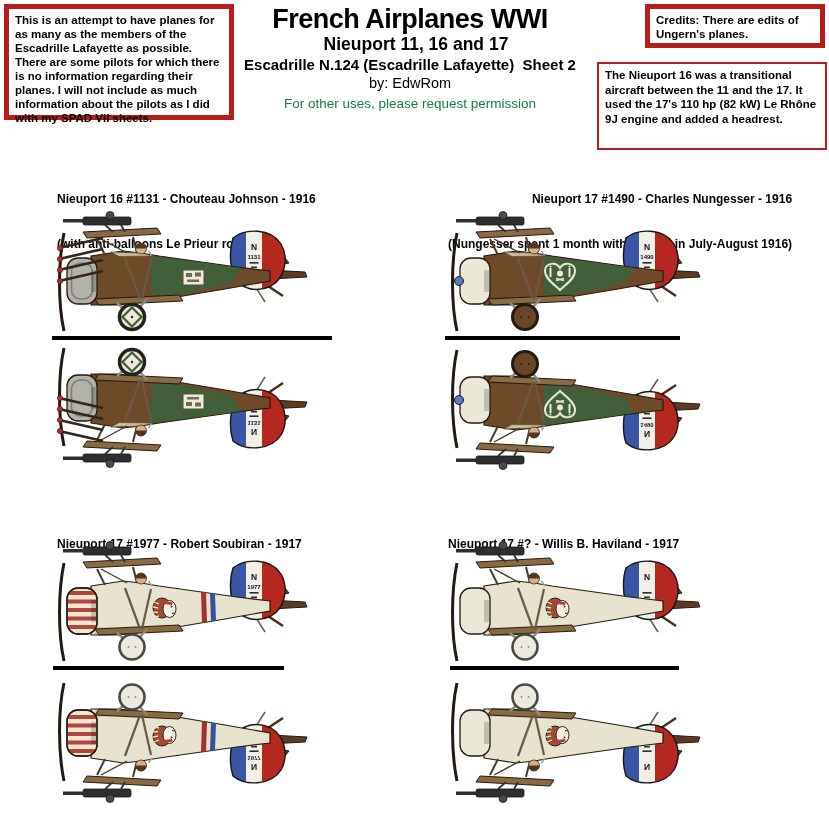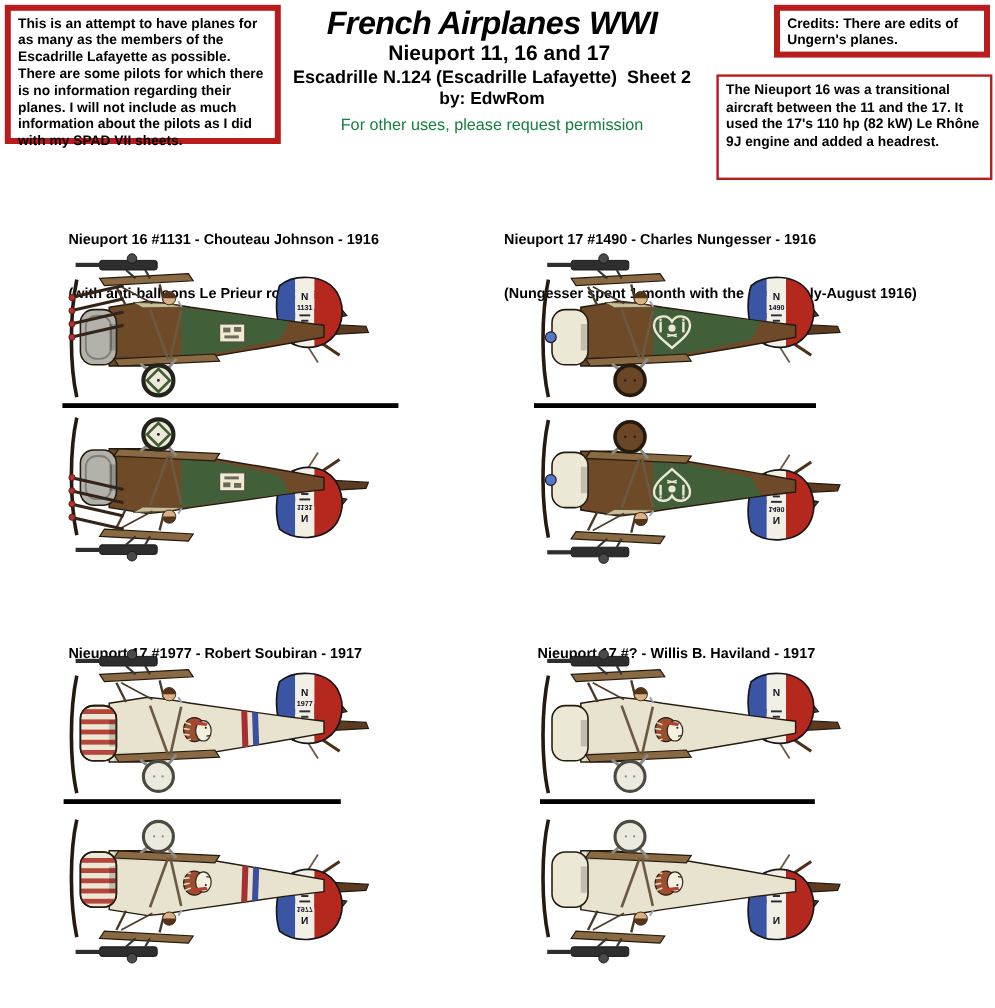--- a/index.html
+++ b/index.html
@@ -5,24 +5,24 @@
   html,body{margin:0;padding:0;background:#fff;}
   #page{position:relative;width:829px;height:840px;background:#ffffff;overflow:hidden;
         font-family:"Liberation Sans",sans-serif;color:#000;}
   .box{position:absolute;border:5px solid #b91c1c;background:#fff;
        font-weight:bold;font-size:11.5px;line-height:14px;padding:4px 6px;box-sizing:border-box;}
   .box.note{left:4px;top:4px;width:230px;height:116px;}
   .box.credits{left:645px;top:4px;width:180px;height:44px;}
   .box.info{left:597px;top:62px;width:230px;height:88px;border-width:2px;line-height:14.5px;}
   .titleblock{position:absolute;left:235px;top:4px;width:350px;text-align:center;}
   .titleblock div{white-space:pre-wrap;}
-  .t1{font-size:27px;font-weight:bold;line-height:30px;letter-spacing:-0.5px;font-style:italic;}
+  .t1{font-size:27px;font-weight:bold;line-height:30px;letter-spacing:-0.5px;}
   .t2{font-size:17.5px;font-weight:bold;line-height:21px;margin-left:12px;}
   .t3{font-size:15px;font-weight:bold;line-height:19px;}
-  .t4{font-size:14.5px;font-weight:bold;line-height:19px;}
+  .t4{font-size:14.5px;font-weight:normal;line-height:19px;}
   .t5{font-size:15px;font-weight:bold;line-height:21px;margin-top:2px;}
   .t6{font-size:13.5px;line-height:18px;margin-top:2px;}
   .label{position:absolute;font-weight:bold;font-size:12px;line-height:15px;white-space:pre-wrap;}
   .plane{position:absolute;width:290px;height:125px;}
   .plane.flip{transform:scaleY(-1);}
   .fold{position:absolute;height:4px;background:#000;}
 </style>
 </head>
 <body>
 
@@ -181,21 +181,21 @@
         <line x1="4" y1="38" x2="48" y2="28" stroke="#33241a" stroke-width="2.6"></line>
         <circle cx="5" cy="38" r="2.6" fill="#b03030" stroke="#5a1515" stroke-width="0.7"></circle>
         <line x1="4" y1="49" x2="48" y2="39" stroke="#33241a" stroke-width="2.6"></line>
         <circle cx="5" cy="49" r="2.6" fill="#b03030" stroke="#5a1515" stroke-width="0.7"></circle>
         <line x1="4" y1="60" x2="48" y2="50" stroke="#33241a" stroke-width="2.6"></line>
         <circle cx="5" cy="60" r="2.6" fill="#b03030" stroke="#5a1515" stroke-width="0.7"></circle>
         <line x1="4" y1="71" x2="48" y2="61" stroke="#33241a" stroke-width="2.6"></line>
         <circle cx="5" cy="71" r="2.6" fill="#b03030" stroke="#5a1515" stroke-width="0.7"></circle>
       </svg></div>
 
-  <div class="label" style="left:420px;top:162px;">
+  <div class="label" style="left:448px;top:162px;text-align:right;">
     <div>Nieuport 17 #1490 - Charles Nungesser - 1916</div>
     <div>(Nungesser spent 1 month with the 124 in July-August 1916)</div>
   </div>
   <div class="plane" style="left:448px;top:210px;"><svg width="290" height="125" viewBox="0 0 290 125" xmlns="http://www.w3.org/2000/svg">
         <defs>
           <clipPath id="rud1n">
             <path d="M178,28 C190,18 216,18 226,34 C234,48 230,68 216,76 C202,83 184,79 179,66 C175,56 174,40 178,28 Z"></path>
           </clipPath>
           <clipPath id="cowl1n">
             <rect x="12" y="48" width="30" height="46" rx="11"></rect>

